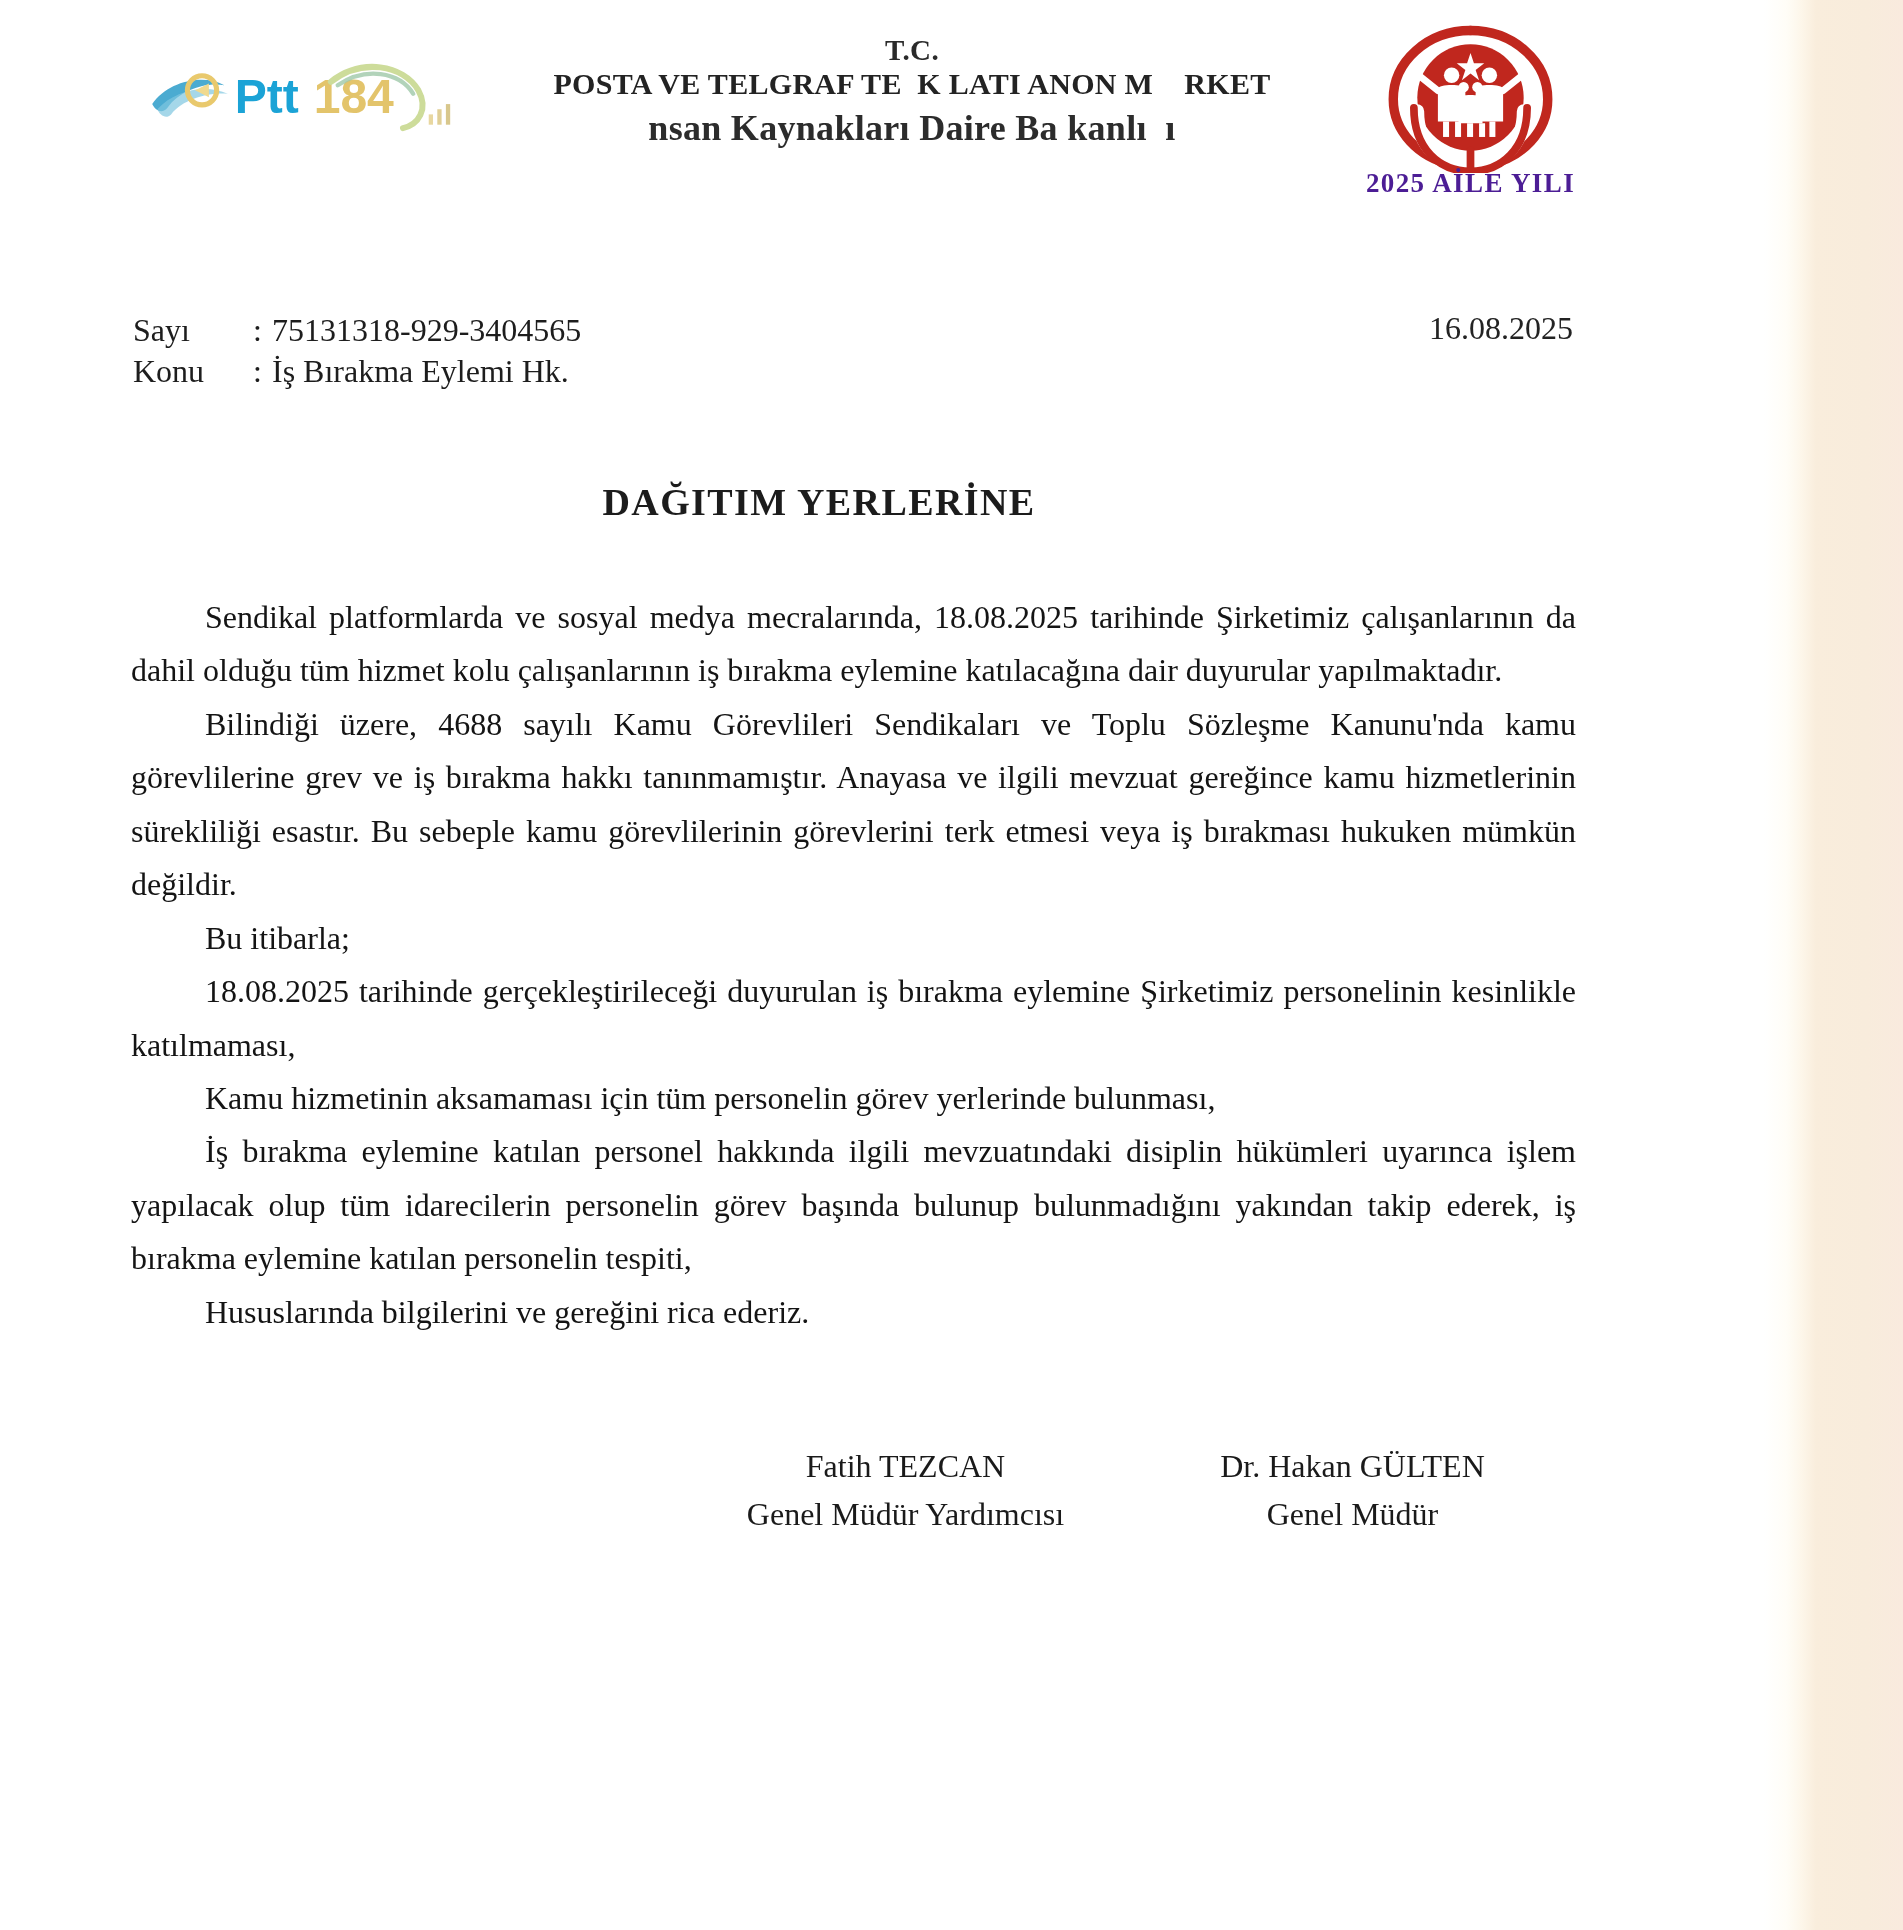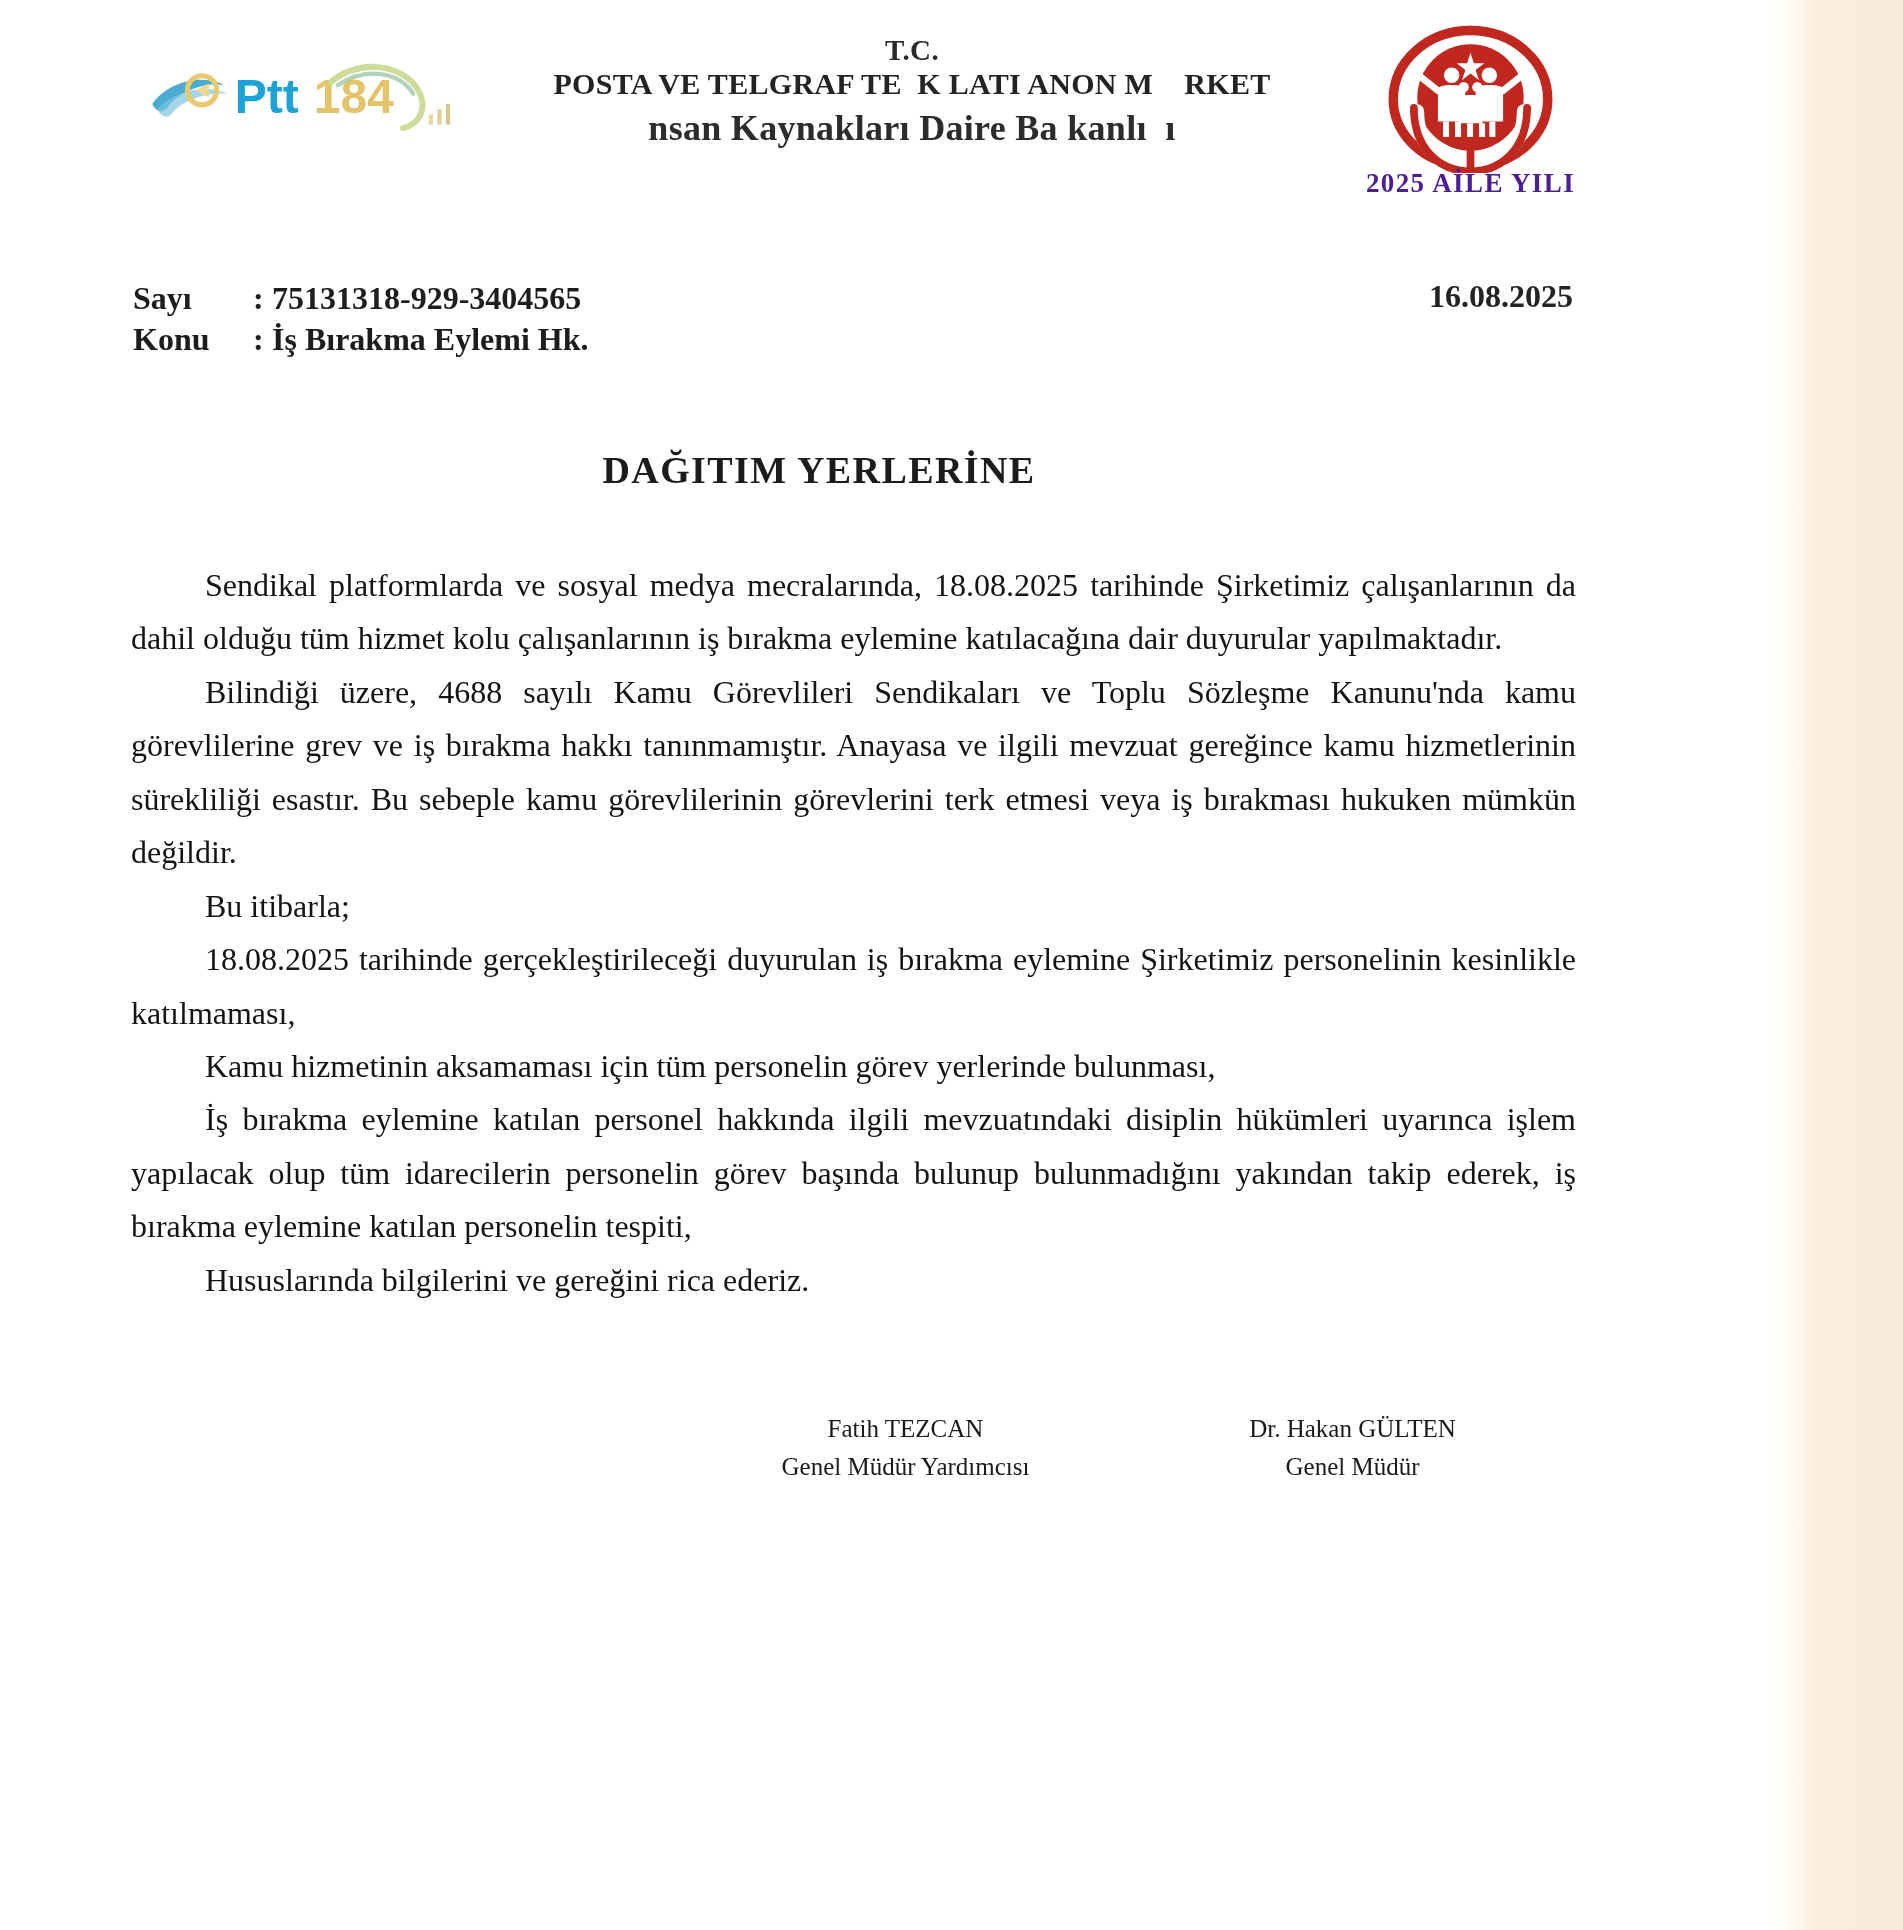--- a/index.html
+++ b/index.html
@@ -102,23 +102,22 @@
     font-size: 27px;
     font-weight: bold;
     color: #4c1d95;
     letter-spacing: 1.4px;
     font-family: "Liberation Serif", serif;
   }
 
   
   #meta {
     position: relative;
-    margin-top: 28px;
+    margin-top: 60px;
     height: 103px;
-    font-weight: bold;
   }
   .meta-row {
     display: flex;
     align-items: baseline;
     font-size: 32px;
     color: #1d1d1d;
     line-height: 1.28;
     padding-left: 133px;
   }
   .meta-label {
@@ -171,21 +170,21 @@
   #signatures {
     margin-top: 103px;
     display: flex;
     padding-left: 131px;
     padding-right: 188px;
   }
   .sig-spacer { flex: 0 0 551px; }
   .sig-block {
     flex: 1 1 0;
     text-align: center;
-    font-size: 25px;
+    font-size: 32px;
     line-height: 1.5;
     color: #1a1a1a;
   }
   .sig-name { white-space: pre; }
   .sig-title { white-space: pre; }
 
   
   #footer {
     margin-top: 50px;
     padding-left: 131px;

